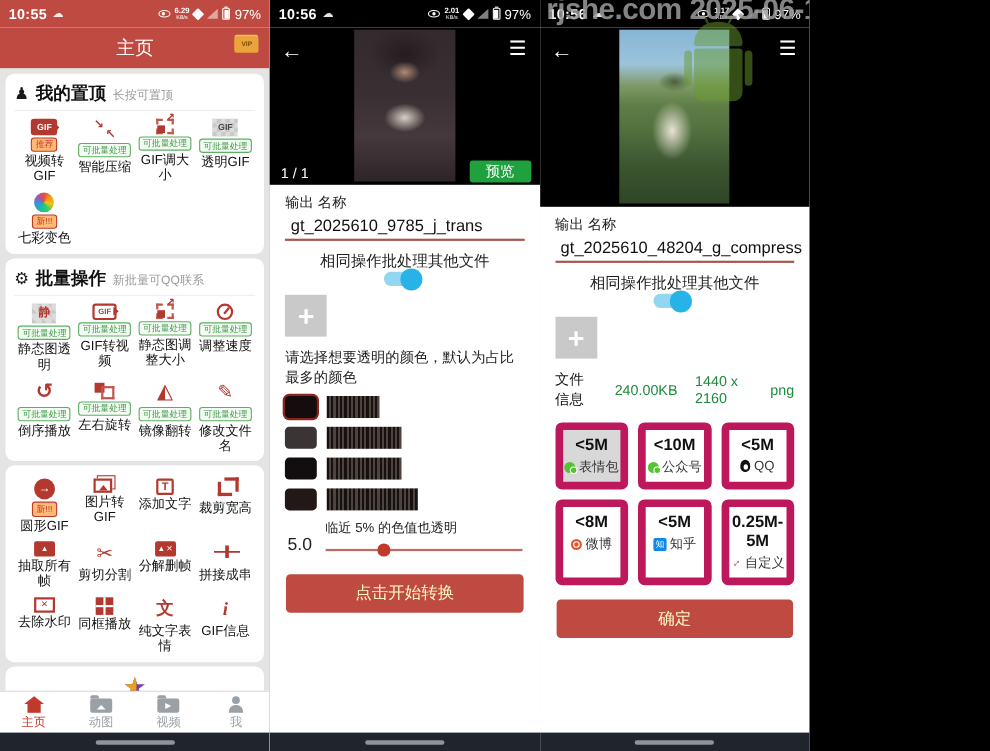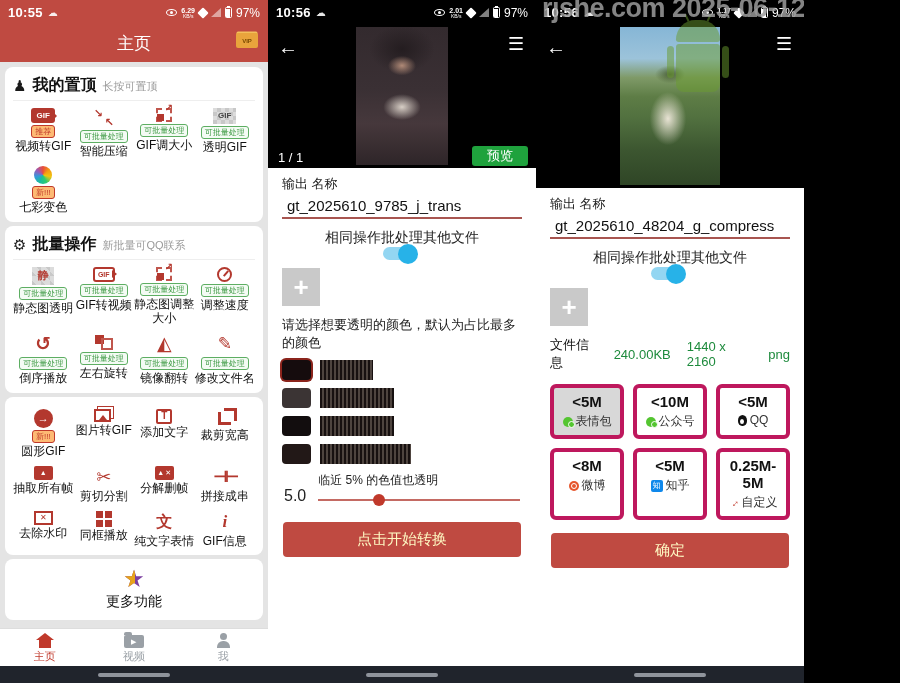--- a/index.html
+++ b/index.html
@@ -1,17 +1,17 @@
 <!DOCTYPE html>
 <html><head>
 <meta charset="utf-8">
 <style>
   html,body{margin:0;padding:0;background:#000;}
   *{box-sizing:border-box;}
-  .stage{width:804px;height:683px;display:flex;font-family:"Liberation Sans","DejaVu Sans",sans-serif;overflow:hidden;background:#000;}
+  .stage{width:736px;height:683px;display:flex;font-family:"Liberation Sans","DejaVu Sans",sans-serif;overflow:hidden;background:#000;}
   .phone{width:300px;height:683px;position:relative;overflow:hidden;display:flex;flex-direction:column;background:#fff;}
 
   
   .sbar{height:25px;display:flex;align-items:center;padding:0 8px;font-size:13px;color:#fff;flex:0 0 auto;}
   .sbar.red{background:#bf4a41;}
   .sbar.black{background:#000;}
   .sb-time{font-weight:bold;letter-spacing:.3px;}
   .sb-cloud{font-size:10px;margin-left:5px;opacity:.9;}
   .sb-right{margin-left:auto;display:flex;align-items:center;gap:4px;}
   .sb-eye{width:11px;height:7px;border:1.5px solid #fff;border-radius:50%;position:relative;}
@@ -153,21 +153,21 @@
   .sright{flex:1;}
   .slabel{font-size:12px;color:#222;margin-bottom:10px;}
   .strack{position:relative;height:2px;background:#c46a63;margin-bottom:5px;}
   .sthumb{position:absolute;top:-5px;width:12px;height:12px;border-radius:50%;background:#c0392b;transform:translateX(-50%);}
   .big-btn{background:#bf4a41;color:#fef9c3;text-align:center;font-size:15px;padding:8px 0;border-radius:4px;margin:0 1px;}
 
   .fileinfo{display:flex;gap:16px;font-size:13px;margin:2px 0 12px;align-items:center;}
   .fi-label{color:#111;}
   .fi-val{color:#1d8a3c;}
   .presets{display:grid;grid-template-columns:repeat(3,1fr);gap:9px;margin-bottom:13px;}
-  .pcell{border:4px solid #be185d;border-radius:6px;text-align:center;padding:5px 0 5px;background:#fff;}
+  .pcell{border:7px solid #be185d;border-radius:6px;text-align:center;padding:5px 0 5px;background:#fff;}
   .pcell.selected{background:#d8d8d8;}
   .psize{font-size:15px;font-weight:bold;color:#111;}
   .pname{font-size:12px;color:#333;display:flex;align-items:center;justify-content:center;gap:3px;margin-top:3px;}
   .pi{display:inline-block;flex:0 0 auto;}
   .pi-wechat{width:10px;height:10px;background:#54c531;border-radius:50%;position:relative;}
   .pi-wechat::after{content:"";position:absolute;right:-2px;bottom:-1px;width:5px;height:5px;background:#54c531;border-radius:50%;border:1px solid #fff;}
   .pi-qq{width:9px;height:11px;background:#111;border-radius:50% 50% 45% 45%;position:relative;}
   .pi-qq::after{content:"";position:absolute;left:2.5px;top:4.5px;width:4px;height:5px;background:#fff;border-radius:50%;}
   .pi-weibo{width:10px;height:10px;background:#e6562d;border-radius:50%;position:relative;}
   .pi-weibo::after{content:"";position:absolute;left:2px;top:2px;width:4px;height:4px;border:1.5px solid #fff;border-radius:50%;}
@@ -378,20 +378,26 @@
     <nav class="bottomnav" id="nav1">
 
     <div class="nitem active">
           <span class="nico">
             <span class="ni n-home"></span>
           </span>
           <span class="nlbl">主页</span>
         </div>
         <div class="nitem">
           <span class="nico">
+            <span class="ni n-gif-folder"></span>
+          </span>
+          <span class="nlbl">动图</span>
+        </div>
+        <div class="nitem">
+          <span class="nico">
             <span class="ni n-video-folder"></span>
           </span>
           <span class="nlbl">视频</span>
         </div>
         <div class="nitem">
           <span class="nico">
             <span class="ni n-me"></span>
           </span>
           <span class="nlbl">我</span>
         </div>

